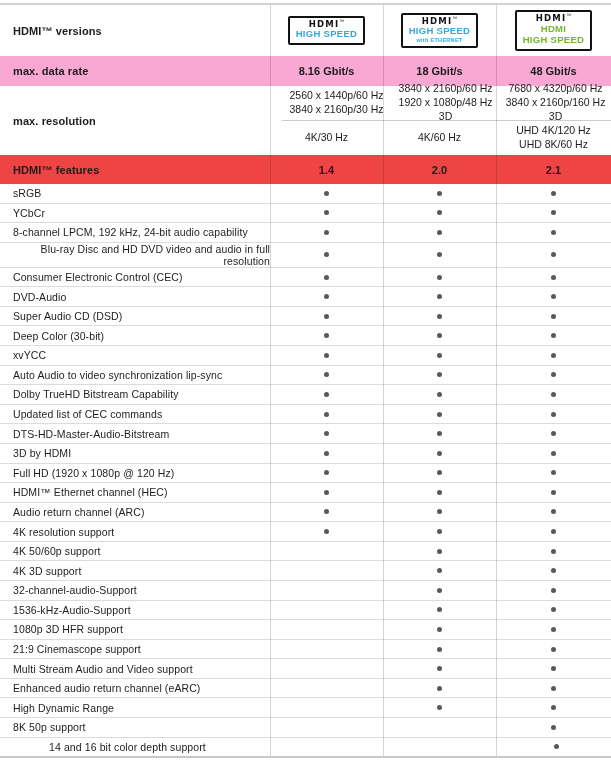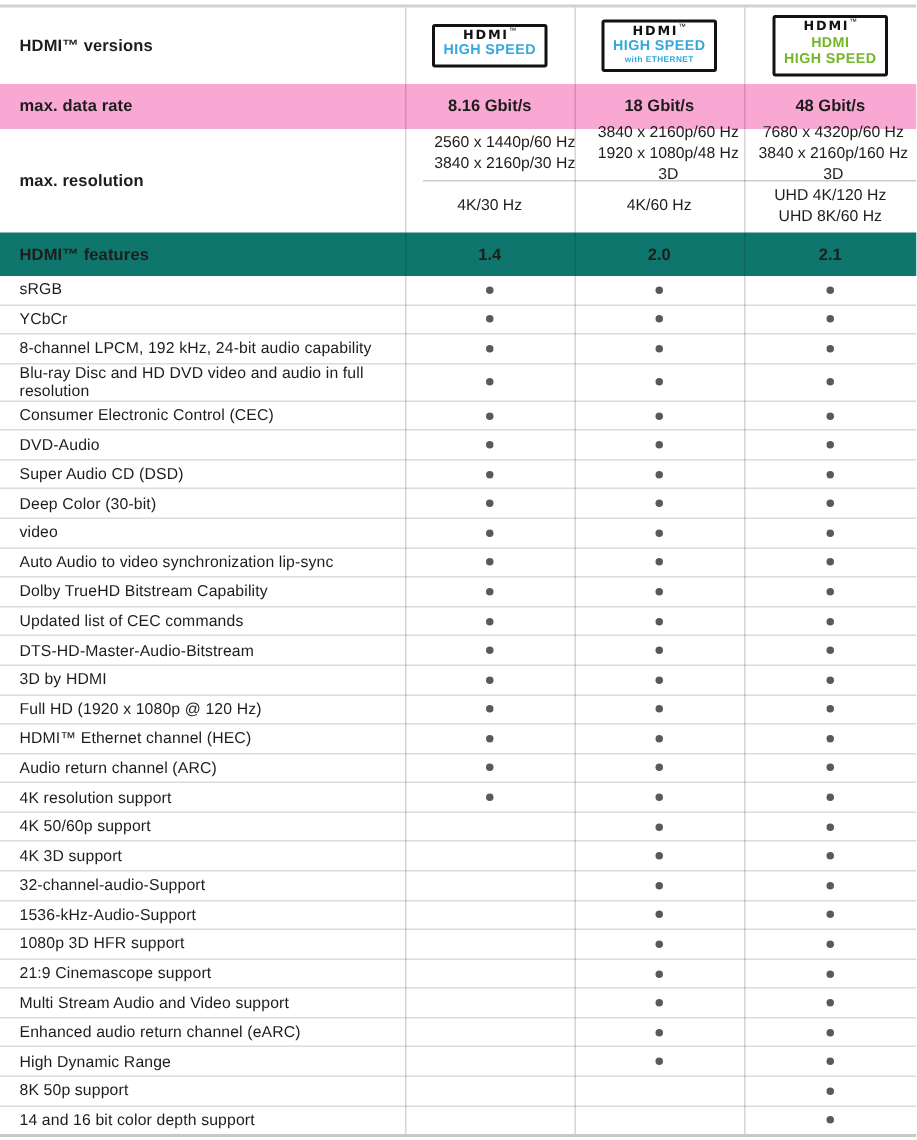--- a/index.html
+++ b/index.html
@@ -49,33 +49,33 @@
   .row-datarate .data-cell { font-weight: bold; font-size: 11px; }
 
   
   .row-resolution { height: 69px; font-size: 10.5px; }
   .res-right { width: 341px; display: flex; flex-direction: column; }
   .res-sub1 { height: 35px; display: flex; border-bottom: 1px solid #cccccc; box-sizing: border-box; margin-left: 12px; }
   .res-sub2 { flex: 1; display: flex; }
   .res-line { line-height: 1.32; }
 
   
-  .row-green { height: 29px; background: #0f766e; }
+  .row-green { height: 29px; background: #ef4444; }
   .row-green .data-cell { font-weight: bold; font-size: 11px; }
 
   
   .features {
     height: 572px; display: flex; flex-direction: column;
     border-bottom: 2px solid #c8c8c8; box-sizing: content-box;
   }
   .frow { flex: 1 1 0; display: flex; border-bottom: 1px solid #dcdcdc; box-sizing: border-box; }
-  .frow:last-child { border-bottom: none; }
+  .frow:last-child { border-bottom: none; padding-left: 36px; }
   .flabel {
     width: 270px; box-sizing: border-box; padding-left: 13px;
-    display: flex; align-items: center; font-size: 10.5px; letter-spacing: 0.1px;
+    display: flex; align-items: center; font-size: 10.5px; letter-spacing: 0.1px; text-align: right;
   }
   .fcell { width: 113px; display: flex; align-items: center; justify-content: center; }
   .fcell.last { width: 115px; }
   .dot { width: 5px; height: 5px; border-radius: 50%; background: #58595b; display: block; }
 </style>
 </head>
 <body>
 
 <div class="table">
   <div class="topline"></div>
@@ -253,21 +253,21 @@
           <span class="dot"></span>
         </div>
         <div class="fcell">
           <span class="dot"></span>
         </div>
         <div class="fcell last">
           <span class="dot"></span>
         </div>
       </div>
       <div class="frow">
-        <div class="flabel">video</div>
+        <div class="flabel">xvYCC</div>
         <div class="fcell">
           <span class="dot"></span>
         </div>
         <div class="fcell">
           <span class="dot"></span>
         </div>
         <div class="fcell last">
           <span class="dot"></span>
         </div>
       </div>

